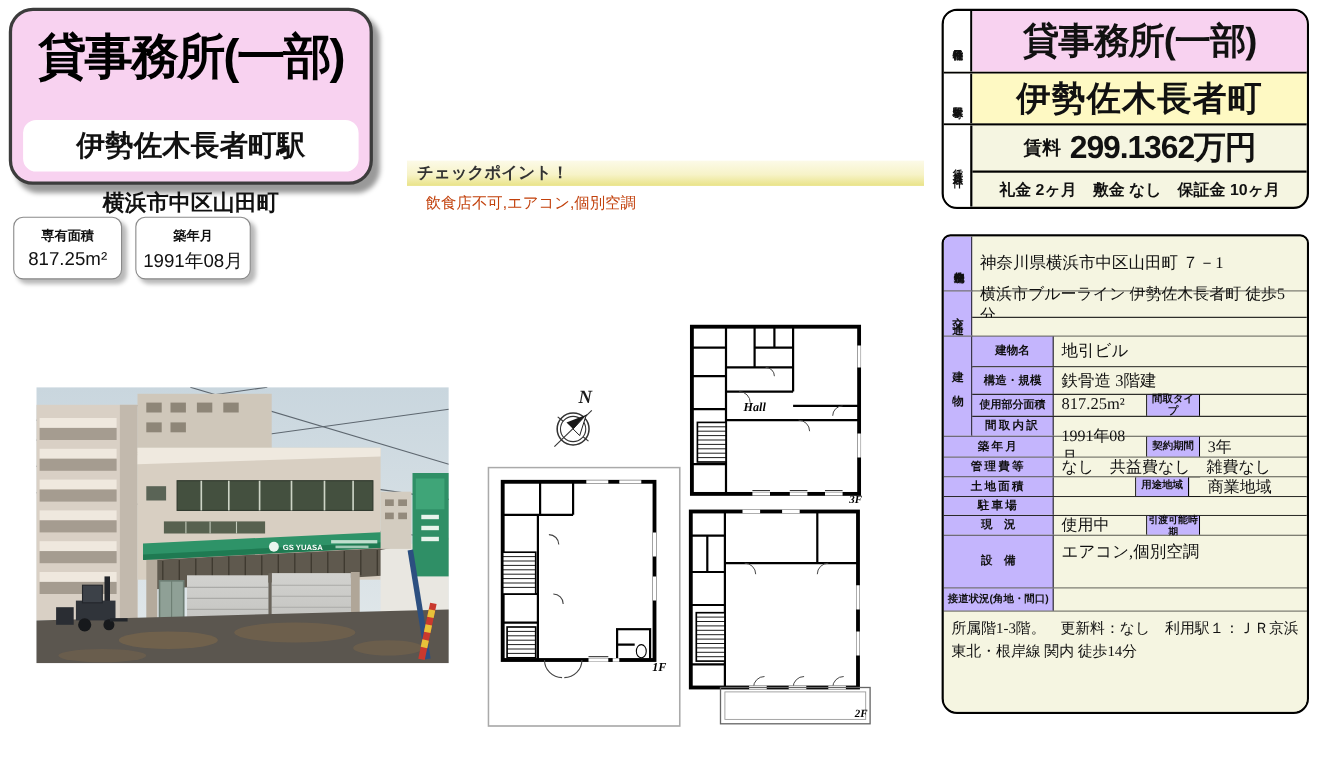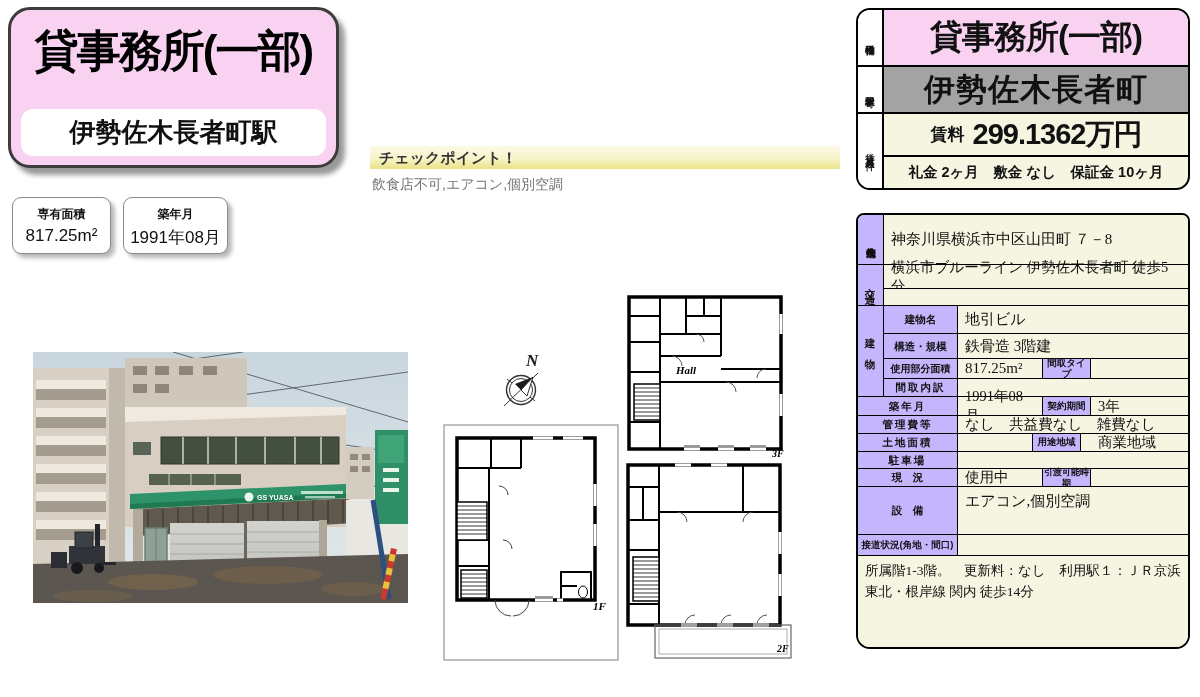--- a/index.html
+++ b/index.html
@@ -20,31 +20,31 @@
     box-shadow:4px 4px 4px rgba(0,0,0,.28); text-align:center; }
   .badge1 { left:12px; top:197px; width:99px; height:57px; }
   .badge2 { left:123px; top:197px; width:105px; height:57px; }
   .badge .bl { font-size:12px; font-weight:bold; margin-top:8px; }
   .badge .bv { font-size:17px; margin-top:3px; }
 
   
   .chk-bar { left:370px; top:146px; width:470px; height:23px;
     background:linear-gradient(to bottom,#fcfae8 0%,#f7f3c8 55%,#e9e387 100%);
     font-size:15px; font-weight:bold; color:#333; line-height:23px; padding-left:9px; }
-  .chk-items { left:372px; top:176px; font-size:14px; color:#737373;text-align:right; }
+  .chk-items { left:387px; top:176px; font-size:14px; color:#c2410c;text-align:right; }
 
   
   .vlbl { writing-mode:vertical-rl; text-orientation:upright; display:flex; align-items:center;
     justify-content:center; background:#fff; font-weight:bold; }
   .t1 { left:856px; top:8px; width:334px; height:182px; border:2px solid #000; border-radius:14px;
     overflow:hidden; background:#f5f5e1; }
   .t1row { display:flex; width:100%; }
   .t1row + .t1row { border-top:2px solid #000; }
   .t1l { width:26px; border-right:2px solid #000; font-size:9.5px; line-height:1.05; }
-  .t1v { flex:1; display:flex; align-items:center; justify-content:center; background:#a3a3a3; }
+  .t1v { flex:1; display:flex; align-items:center; justify-content:center; background:#fef9c3; }
   .pinkbg { background:#f8d2f0 !important; }
   .t1-type { font-size:33px; font-weight:bold; letter-spacing:-1px; }
   .t1-sta { font-size:31px; font-weight:bold; letter-spacing:1px; }
   .rentword { font-size:17px; font-weight:bold; margin-right:8px; }
   .rentval { font-size:29px; font-weight:bold; letter-spacing:-1px; }
   .terms { font-size:14.5px; font-weight:bold; }
   .t1sub { flex:1; display:flex; flex-direction:column; }
   .t1sub > div { display:flex; align-items:center; justify-content:center; }
   .t1sub > div + div { border-top:2px solid #000; }
 
@@ -75,20 +75,21 @@
 <body>
 
 <div id="page">
 
   <div class="abs title-box">
     <div class="title-main">貸事務所(一部)</div>
     <div class="station-box">
       <span>伊勢佐木長者町駅</span>
     </div>
   </div>
+  <div class="abs addr">横浜市中区山田町</div>
 
   <div class="abs badge badge1">
     <div class="bl">専有面積</div>
     <div class="bv">817.25m²</div>
   </div>
   <div class="abs badge badge2">
     <div class="bl">築年月</div>
     <div class="bv">1991年08月</div>
   </div>
 
@@ -459,21 +460,21 @@
           <span>礼金 2ヶ月　敷金 なし　保証金 10ヶ月</span>
         </div>
       </div>
     </div>
   </div>
 
   <div class="abs t2">
 
     <div class="t2row" style="height:49px;">
       <div class="lblc cA vlbl" style="font-size:9.5px;">物件所在地</div>
-      <div class="valc" style="font-size:15px;">神奈川県横浜市中区山田町 ７－8</div>
+      <div class="valc" style="font-size:15px;">神奈川県横浜市中区山田町 ７－1</div>
     </div>
 
     <div class="t2row" style="height:41px;">
       <div class="lblc cA vlbl" style="letter-spacing:6px;">交通</div>
       <div class="grp">
         <div class="t2row" style="height:23px;">
           <div class="valc" style="font-size:14.5px;">横浜市ブルーライン 伊勢佐木長者町 徒歩5分</div>
         </div>
         <div class="t2row" style="flex:1;">
           <div class="valc"></div>

